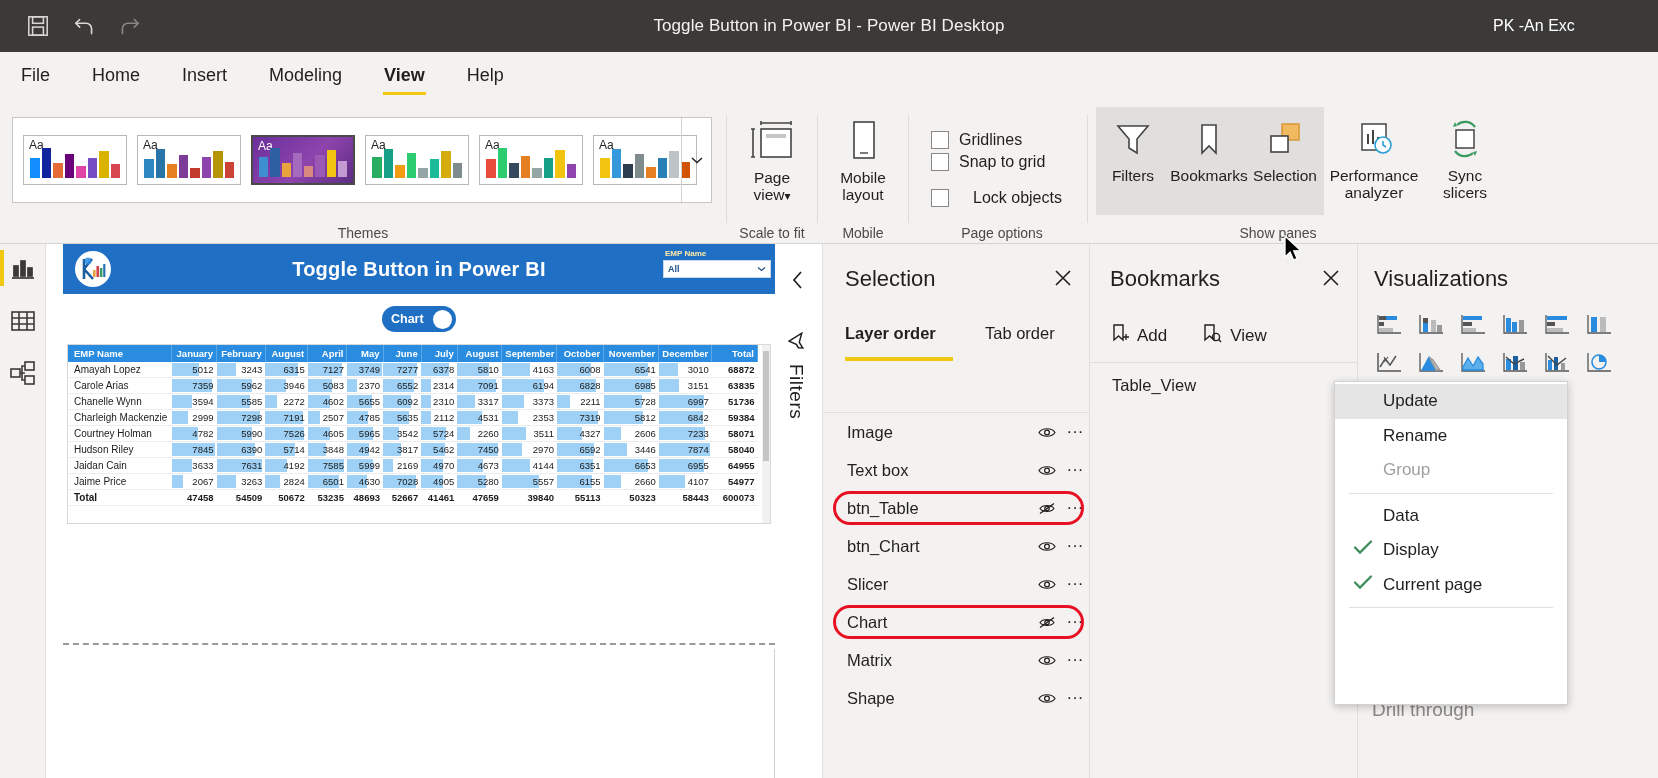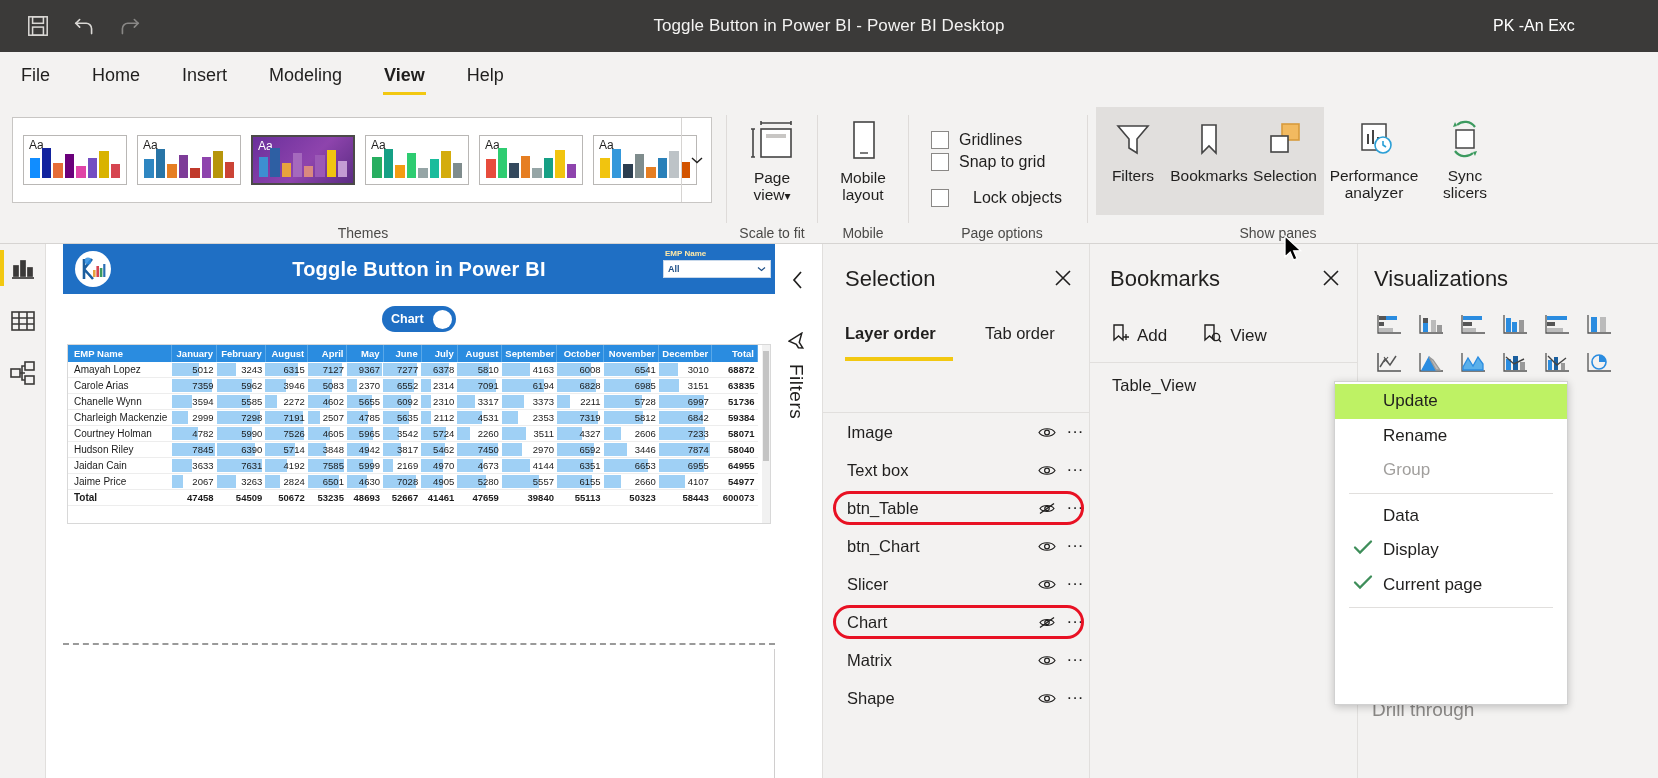--- a/index.html
+++ b/index.html
@@ -240,21 +240,21 @@
   
   .ctx {
     position: absolute; left: 1334px; top: 381px; width: 234px; height: 324px;
     background: #fff; border: 1px solid #d1d1d1; box-shadow: 0 2px 8px rgba(0,0,0,.22);
     z-index: 40; padding: 2px 0;
   }
   .ctx-item {
     height: 34.5px; display: flex; align-items: center; padding-left: 48px;
     font-size: 17px; color: #201f1e; cursor: pointer; position: relative;
   }
-  .ctx-item.hi { background: #bef264; }
+  .ctx-item.hi { background: #e5e5e5; }
   .ctx-item.dis { color: #a19f9d; cursor: default; }
   .ctx-sep { height: 1px; background: #e1dfdd; margin: 5px 14px; }
   .ctx-check { position: absolute; left: 18px; top: 50%; transform: translateY(-50%); }
 
   .cursor-arrow { position: absolute; left: 1283px; top: 132px; z-index: 30; pointer-events: none; }
 </style>
 </head>
 <body>
 
 <div class="app">
@@ -593,21 +593,21 @@
                 <th style="width: 43px;">Total</th>
               </tr>
           </thead>
           <tbody id="body-rows">
               <tr>
                 <td class="name">Amayah Lopez</td>
                 <td><span class="db" style="width: 61%;"></span><span class="dv">5012</span></td>
                 <td><span class="db" style="width: 40%;"></span><span class="dv">3243</span></td>
                 <td><span class="db" style="width: 77%;"></span><span class="dv">6315</span></td>
                 <td><span class="db" style="width: 87%;"></span><span class="dv">7127</span></td>
-                <td><span class="db" style="width: 97%;"></span><span class="dv">9367</span></td>
+                <td><span class="db" style="width: 97%;"></span><span class="dv">3749</span></td>
                 <td><span class="db" style="width: 89%;"></span><span class="dv">7277</span></td>
                 <td><span class="db" style="width: 78%;"></span><span class="dv">6378</span></td>
                 <td><span class="db" style="width: 71%;"></span><span class="dv">5810</span></td>
                 <td><span class="db" style="width: 51%;"></span><span class="dv">4163</span></td>
                 <td><span class="db" style="width: 73%;"></span><span class="dv">6008</span></td>
                 <td><span class="db" style="width: 80%;"></span><span class="dv">6541</span></td>
                 <td><span class="db" style="width: 37%;"></span><span class="dv">3010</span></td>
                 <td class="tot">68872</td>
               </tr>
               <tr>

